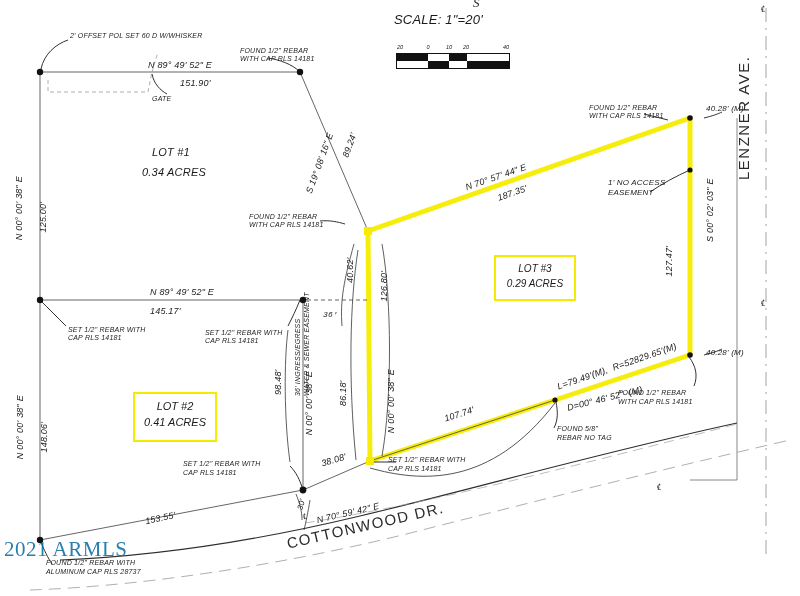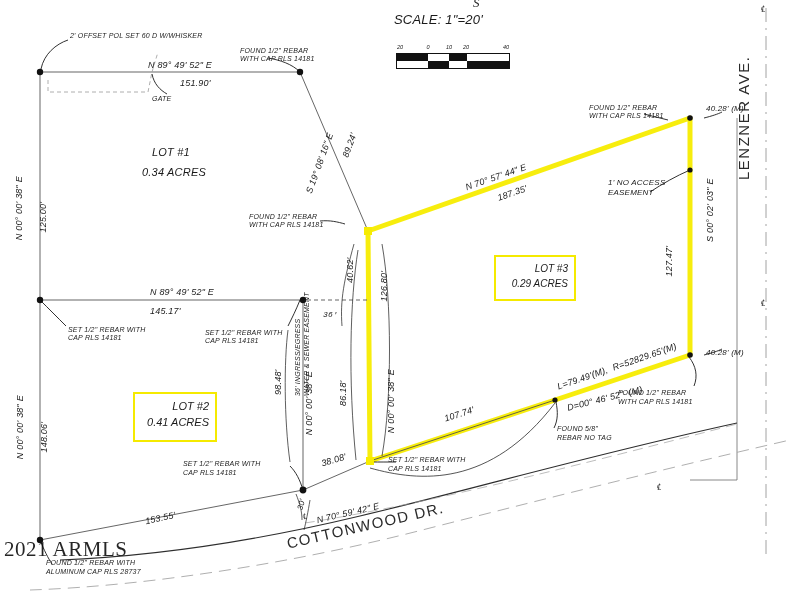--- a/index.html
+++ b/index.html
@@ -39,42 +39,42 @@
   .t9  { font-size: 9px; }
   .t10 { font-size: 10px; }
   .t11 { font-size: 11px; }
   .t13 { font-size: 13px; }
   .t15 { font-size: 15px; }
   .ctr { text-align: center; }
   .lotbox {
     position: absolute;
     border: 2.5px solid #f5ea00;
     background: transparent;
-    text-align: right;
+    text-align: center;
     font-style: italic;
     color: #1a1a1a;
     padding: 5px 6px;
     box-sizing: border-box;
   }
   .lotbox .ln { display: block; line-height: 1.45; }
   .street-name {
     position: absolute;
     font-family: "Liberation Sans", sans-serif;
     font-style: normal;
     color: #2a2a2a;
     white-space: pre;
   }
   .watermark {
     position: absolute;
     left: 4px;
     top: 537px;
     font-family: "Liberation Serif", serif;
     font-size: 21px;
     letter-spacing: 0.5px;
-    color: #000000;
+    color: #0369a1;
     opacity: 0.85;
     font-style: normal;
     text-align: center;
   }
   .scalebar-wrap { position: absolute; }
   .sb-ticks { position: relative; height: 9px; }
   .sb-ticks span {
     position: absolute;
     font-size: 5.5px;
     font-style: italic;

